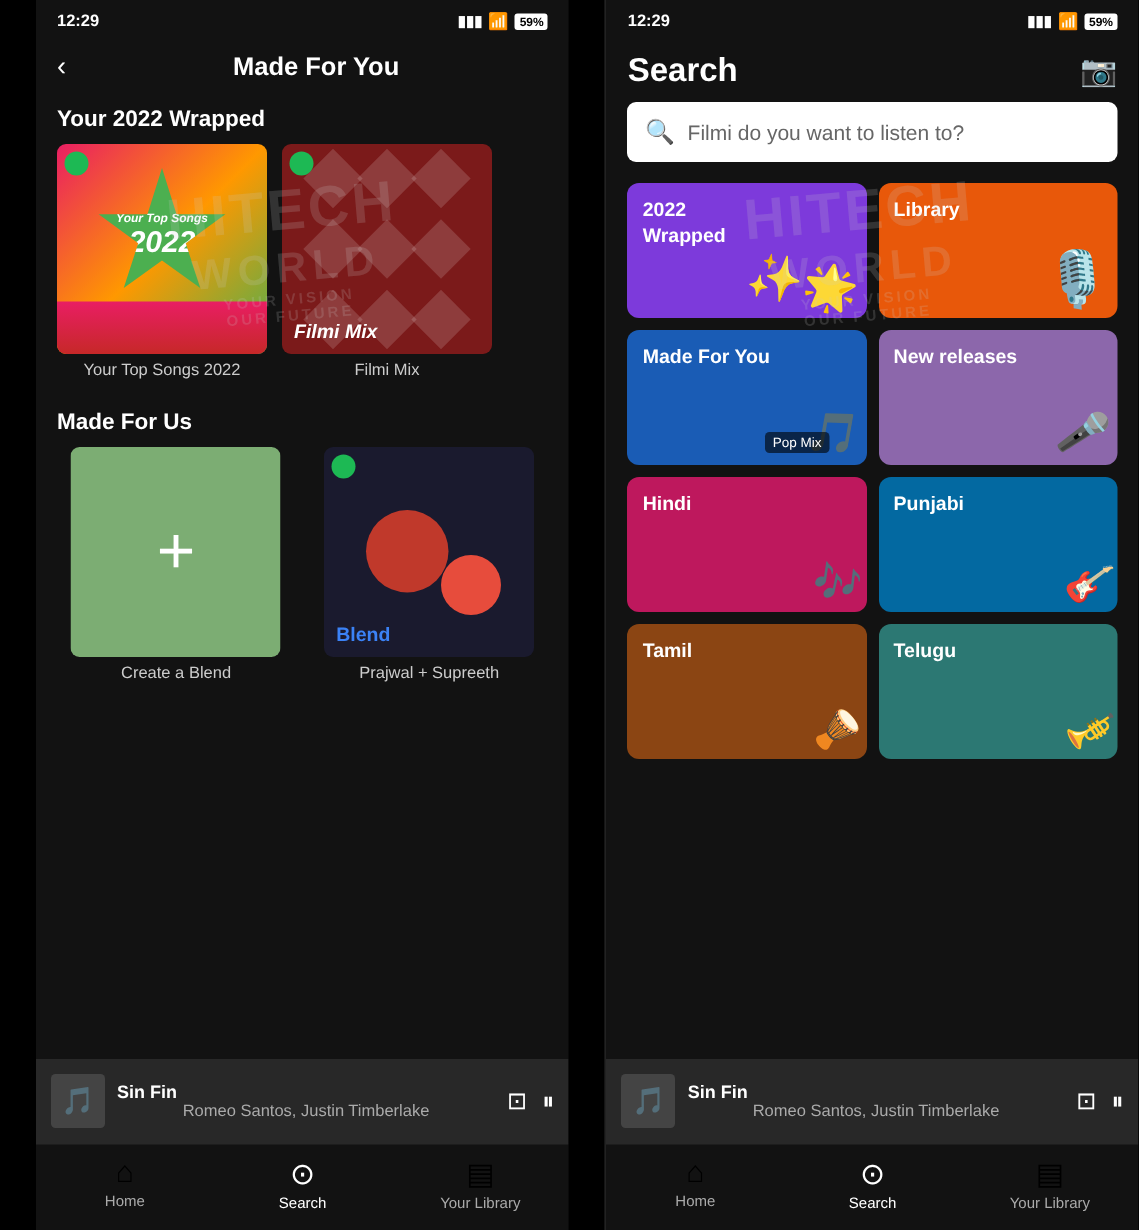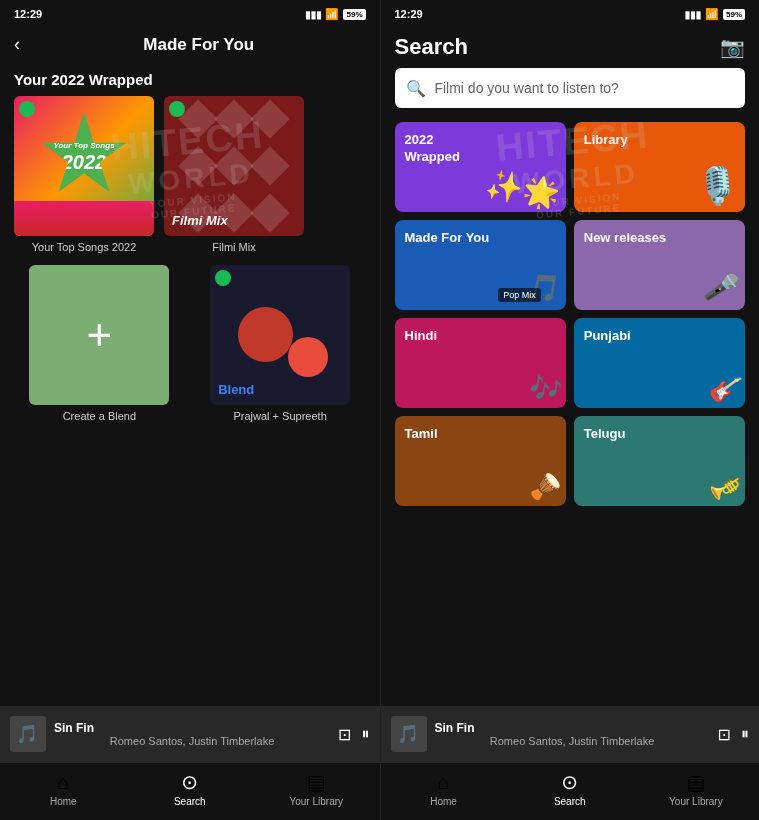--- a/index.html
+++ b/index.html
@@ -14,20 +14,21 @@
 
     
     .phone-panel {
       width: 379.5px;
       height: 820px;
       background: #121212;
       display: flex;
       flex-direction: column;
       overflow: hidden;
       position: relative;
+      margin-left: 24px;
     }
     .phone-panel.right {
       border-left: 1px solid #222;
     }
 
     
     .status-bar {
       height: 28px;
       background: #121212;
       display: flex;
@@ -482,20 +483,21 @@
               <div class="diamond"></div>
             </div>
             <div class="sp-badge" style="background:#1db954;border-radius:50%;width:16px;height:16px;position:absolute;top:5px;left:5px;"></div>
             <div class="label">Filmi Mix</div>
           </div>
         </div>
         <div class="card-title">Filmi Mix</div>
       </div>
     </div>
 
+    <div class="section-label">Made For Us</div>
 
     <div class="blend-row">
 
       <div class="blend-card">
         <div class="blend-thumb">
           <div class="create-blend-thumb">
             <span class="plus-icon">+</span>
           </div>
         </div>
         <div class="card-title">Create a Blend</div>

